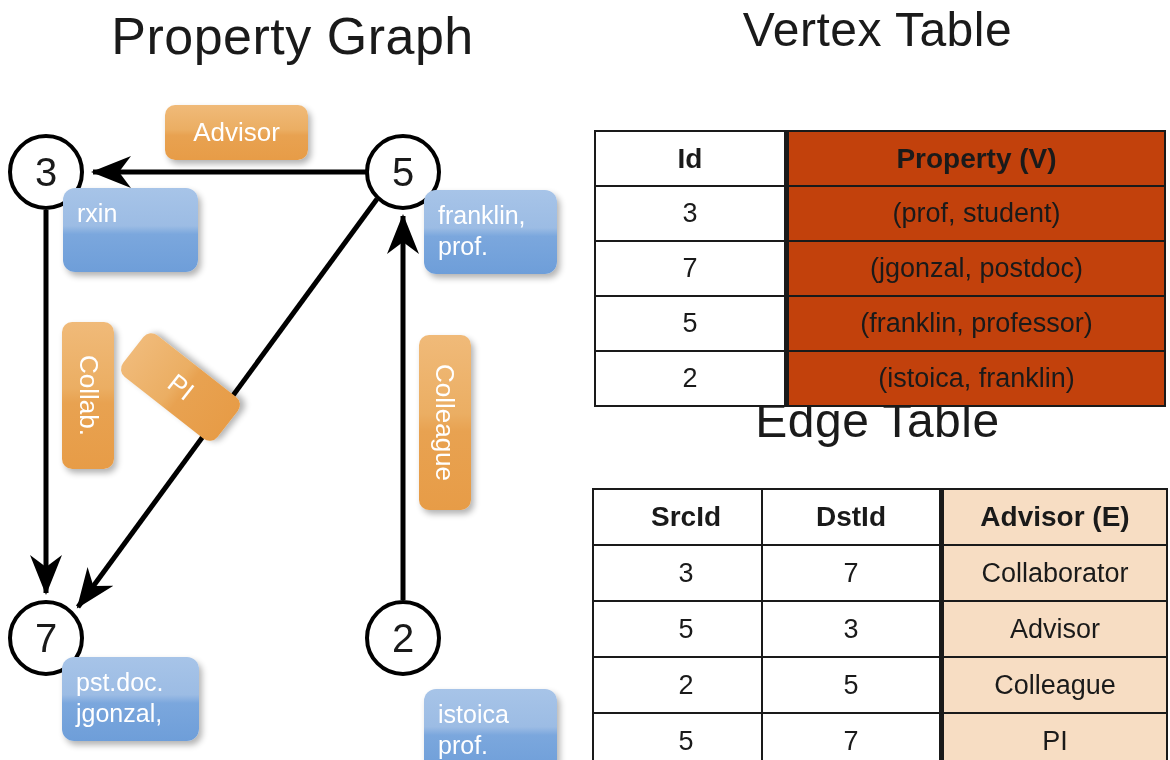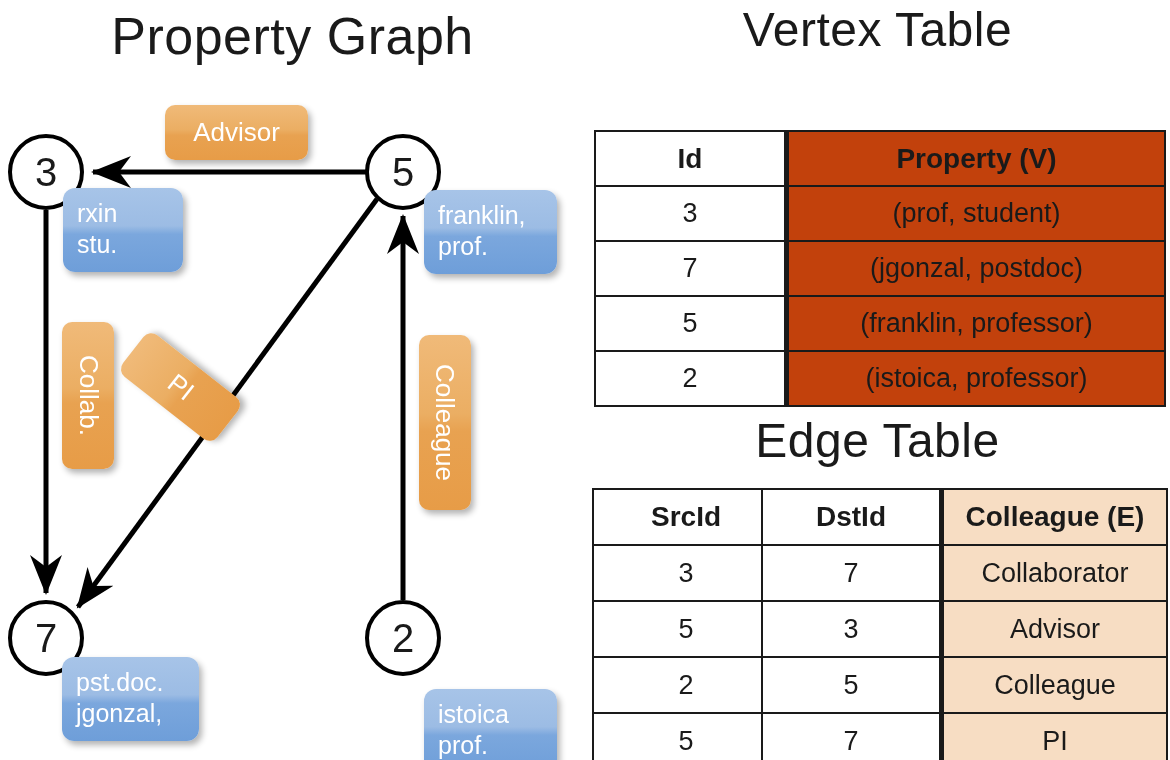--- a/index.html
+++ b/index.html
@@ -4,21 +4,21 @@
 <style>
   html,body{margin:0;padding:0;background:#fff;}
   body{width:1170px;height:760px;font-family:"Liberation Sans",sans-serif;overflow:hidden;}
   #root{position:relative;width:1170px;height:760px;background:#fff;}
 
   .title{position:absolute;font-weight:400;color:#1a1a1a;letter-spacing:0.5px;
          font-family:"Liberation Sans",sans-serif;white-space:nowrap;}
 
   #title-pg{left:0;top:6px;width:585px;text-align:center;font-size:52px;}
   #title-vt{left:585px;top:2px;width:585px;text-align:center;font-size:48px;}
-  #title-et{left:585px;top:413px;width:585px;text-align:center;font-size:48px;}
+  #title-et{left:585px;top:393px;width:585px;text-align:center;font-size:48px;}
 
   
   #graph{position:absolute;left:0;top:0;width:585px;height:760px;}
   #graph svg{position:absolute;left:0;top:0;}
 
   .node{position:absolute;width:76px;height:76px;border:4px solid #000;border-radius:50%;
         background:#fff;box-sizing:border-box;display:flex;align-items:center;justify-content:center;
         font-size:40px;color:#1a1a1a;font-family:"Liberation Sans",sans-serif;z-index:4;}
 
   .vbox{position:absolute;border-radius:12px;box-sizing:border-box;z-index:6;
@@ -83,23 +83,22 @@
       <line x1="377" y1="199" x2="78" y2="607" stroke="#000" stroke-width="5" marker-end="url(#ah)"></line>
 
       <line x1="403" y1="600" x2="403" y2="216" stroke="#000" stroke-width="5" marker-end="url(#ah)"></line>
     </svg>
 
     <div class="node" style="left:8px;top:134px;">3</div>
     <div class="node" style="left:365px;top:134px;">5</div>
     <div class="node" style="left:8px;top:600px;">7</div>
     <div class="node" style="left:365px;top:600px;">2</div>
 
-    <div class="vbox" style="left:63px;top:188px;width:120px;height:84px;">
+    <div class="vbox" style="left:63px;top:188px;width:135px;height:84px;">
       <div>rxin</div>
-      <div>stu.</div>
     </div>
 
     <div class="vbox" style="left:424px;top:190px;width:133px;height:84px;">
       <div>franklin,</div>
       <div>prof.</div>
     </div>
 
     <div class="vbox" style="left:62px;top:657px;width:137px;height:84px;">
       <div>pst.doc.</div>
       <div>jgonzal,</div>
@@ -140,31 +139,31 @@
     <tr>
       <td class="c-id">7</td>
       <td class="c-prop sep">(jgonzal, postdoc)</td>
     </tr>
     <tr>
       <td class="c-id">5</td>
       <td class="c-prop sep">(franklin, professor)</td>
     </tr>
     <tr>
       <td class="c-id">2</td>
-      <td class="c-prop sep">(istoica, professor)</td>
+      <td class="c-prop sep">(istoica, franklin)</td>
     </tr>
   </tbody>
     </table>
 
   <table class="tbl" id="edge-table">
     <tbody>
         <tr>
       <th class="c-src">SrcId</th>
       <th class="c-dst">DstId</th>
-      <th class="c-prop sep">Colleague (E)</th>
+      <th class="c-prop sep">Advisor (E)</th>
     </tr>
     <tr>
       <td class="c-src">3</td>
       <td class="c-dst">7</td>
       <td class="c-prop sep">Collaborator</td>
     </tr>
     <tr>
       <td class="c-src">5</td>
       <td class="c-dst">3</td>
       <td class="c-prop sep">Advisor</td>

